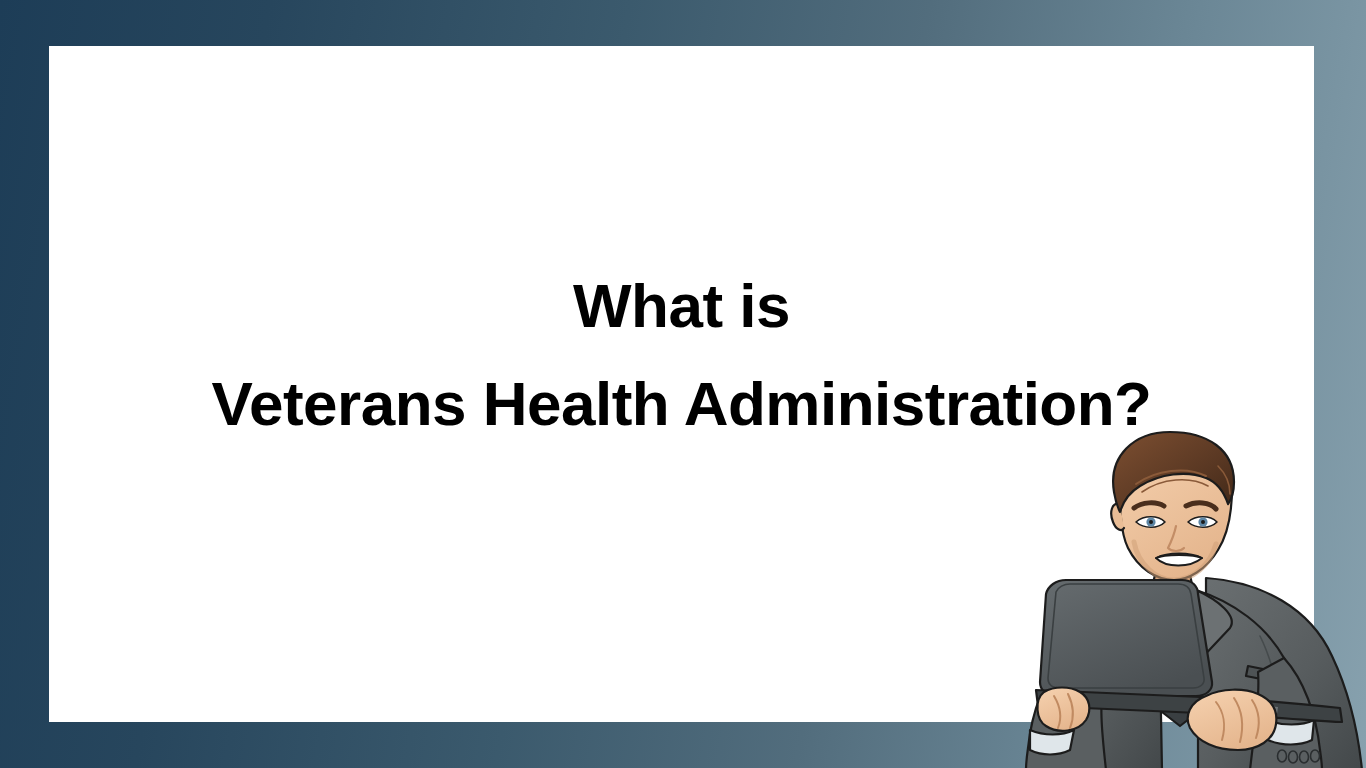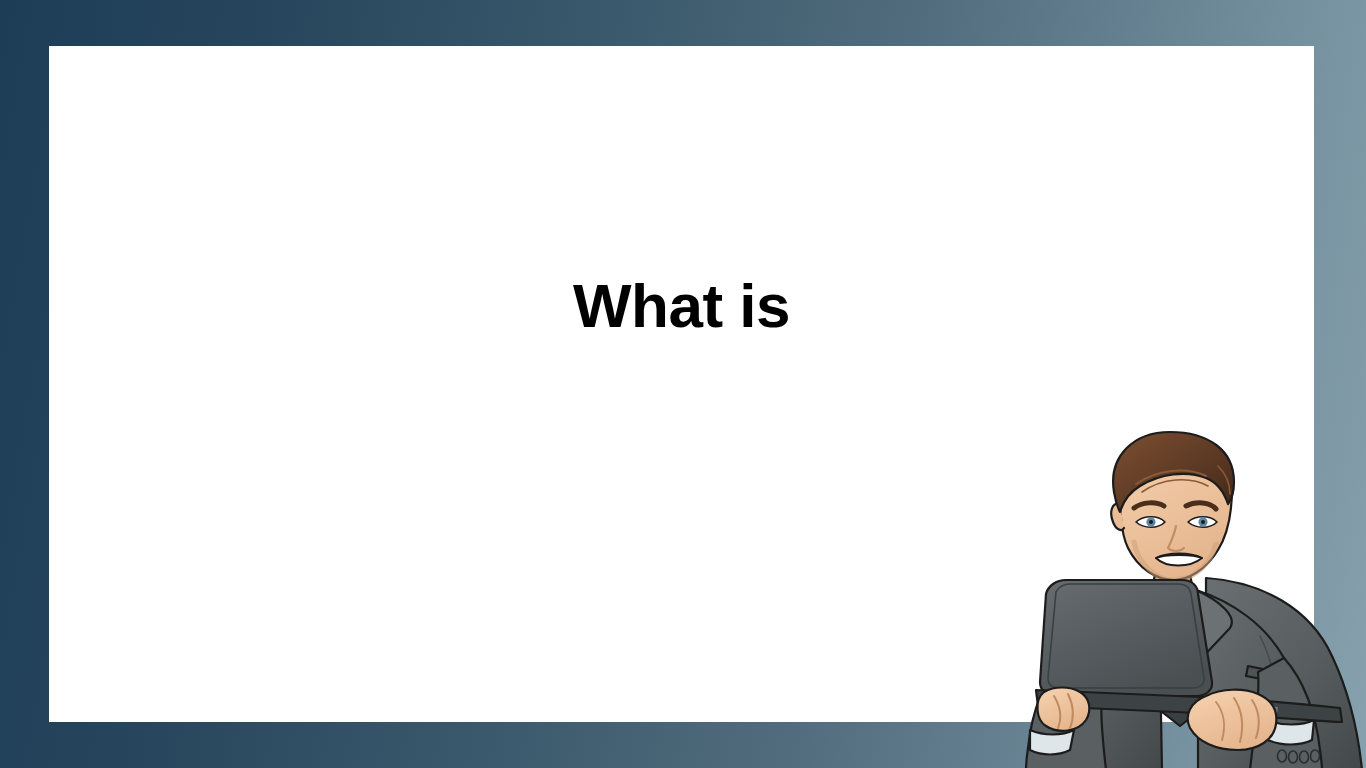--- a/index.html
+++ b/index.html
@@ -80,20 +80,21 @@
 <body>
 
 <div id="slide">
 
   <div id="slide-background"></div>
 
   <div id="content-card"></div>
 
   <div id="title-block">
     <div class="title-line" id="title-line-1">What is</div>
+    <div class="title-line" id="title-line-2">Veterans Health Administration?</div>
   </div>
 
   <div id="presenter-figure">
     <svg viewBox="0 0 356 338" xmlns="http://www.w3.org/2000/svg" aria-hidden="true">
       <defs>
         <linearGradient id="suitGrad" x1="0" y1="0" x2="1" y2="1">
           <stop offset="0%" stop-color="#6a6f71"></stop>
           <stop offset="55%" stop-color="#585d5f"></stop>
           <stop offset="100%" stop-color="#43484a"></stop>
         </linearGradient>

